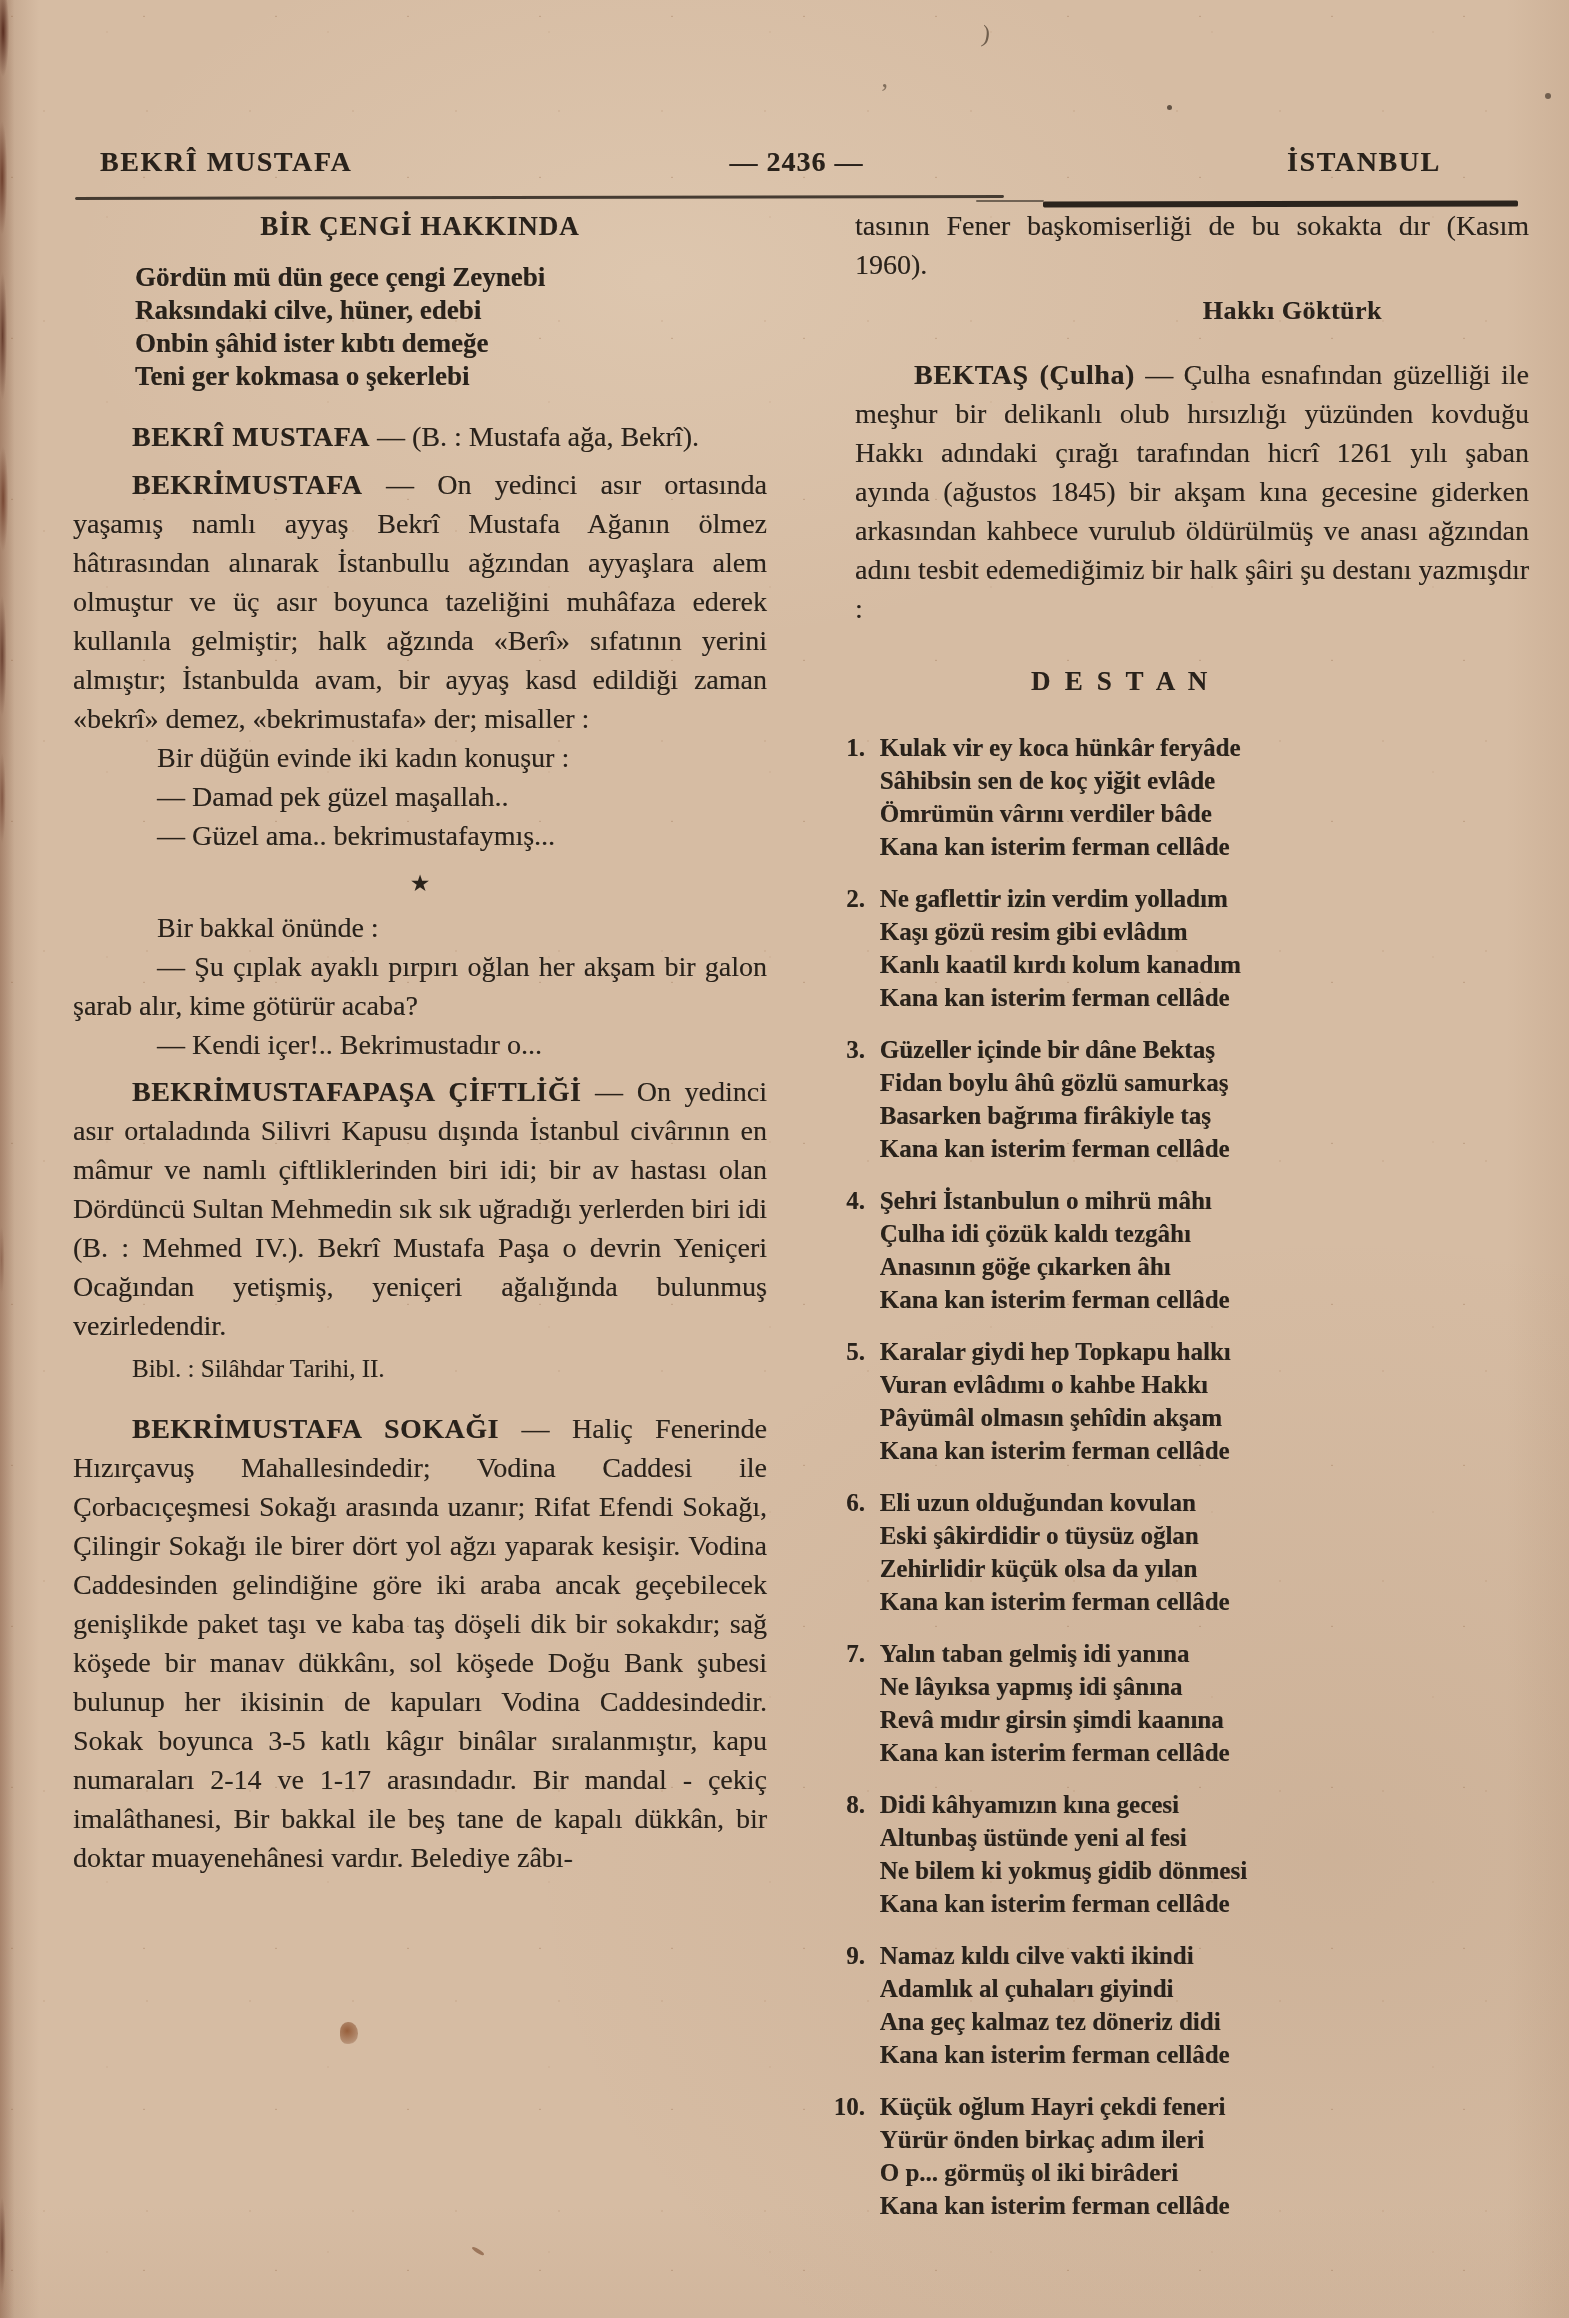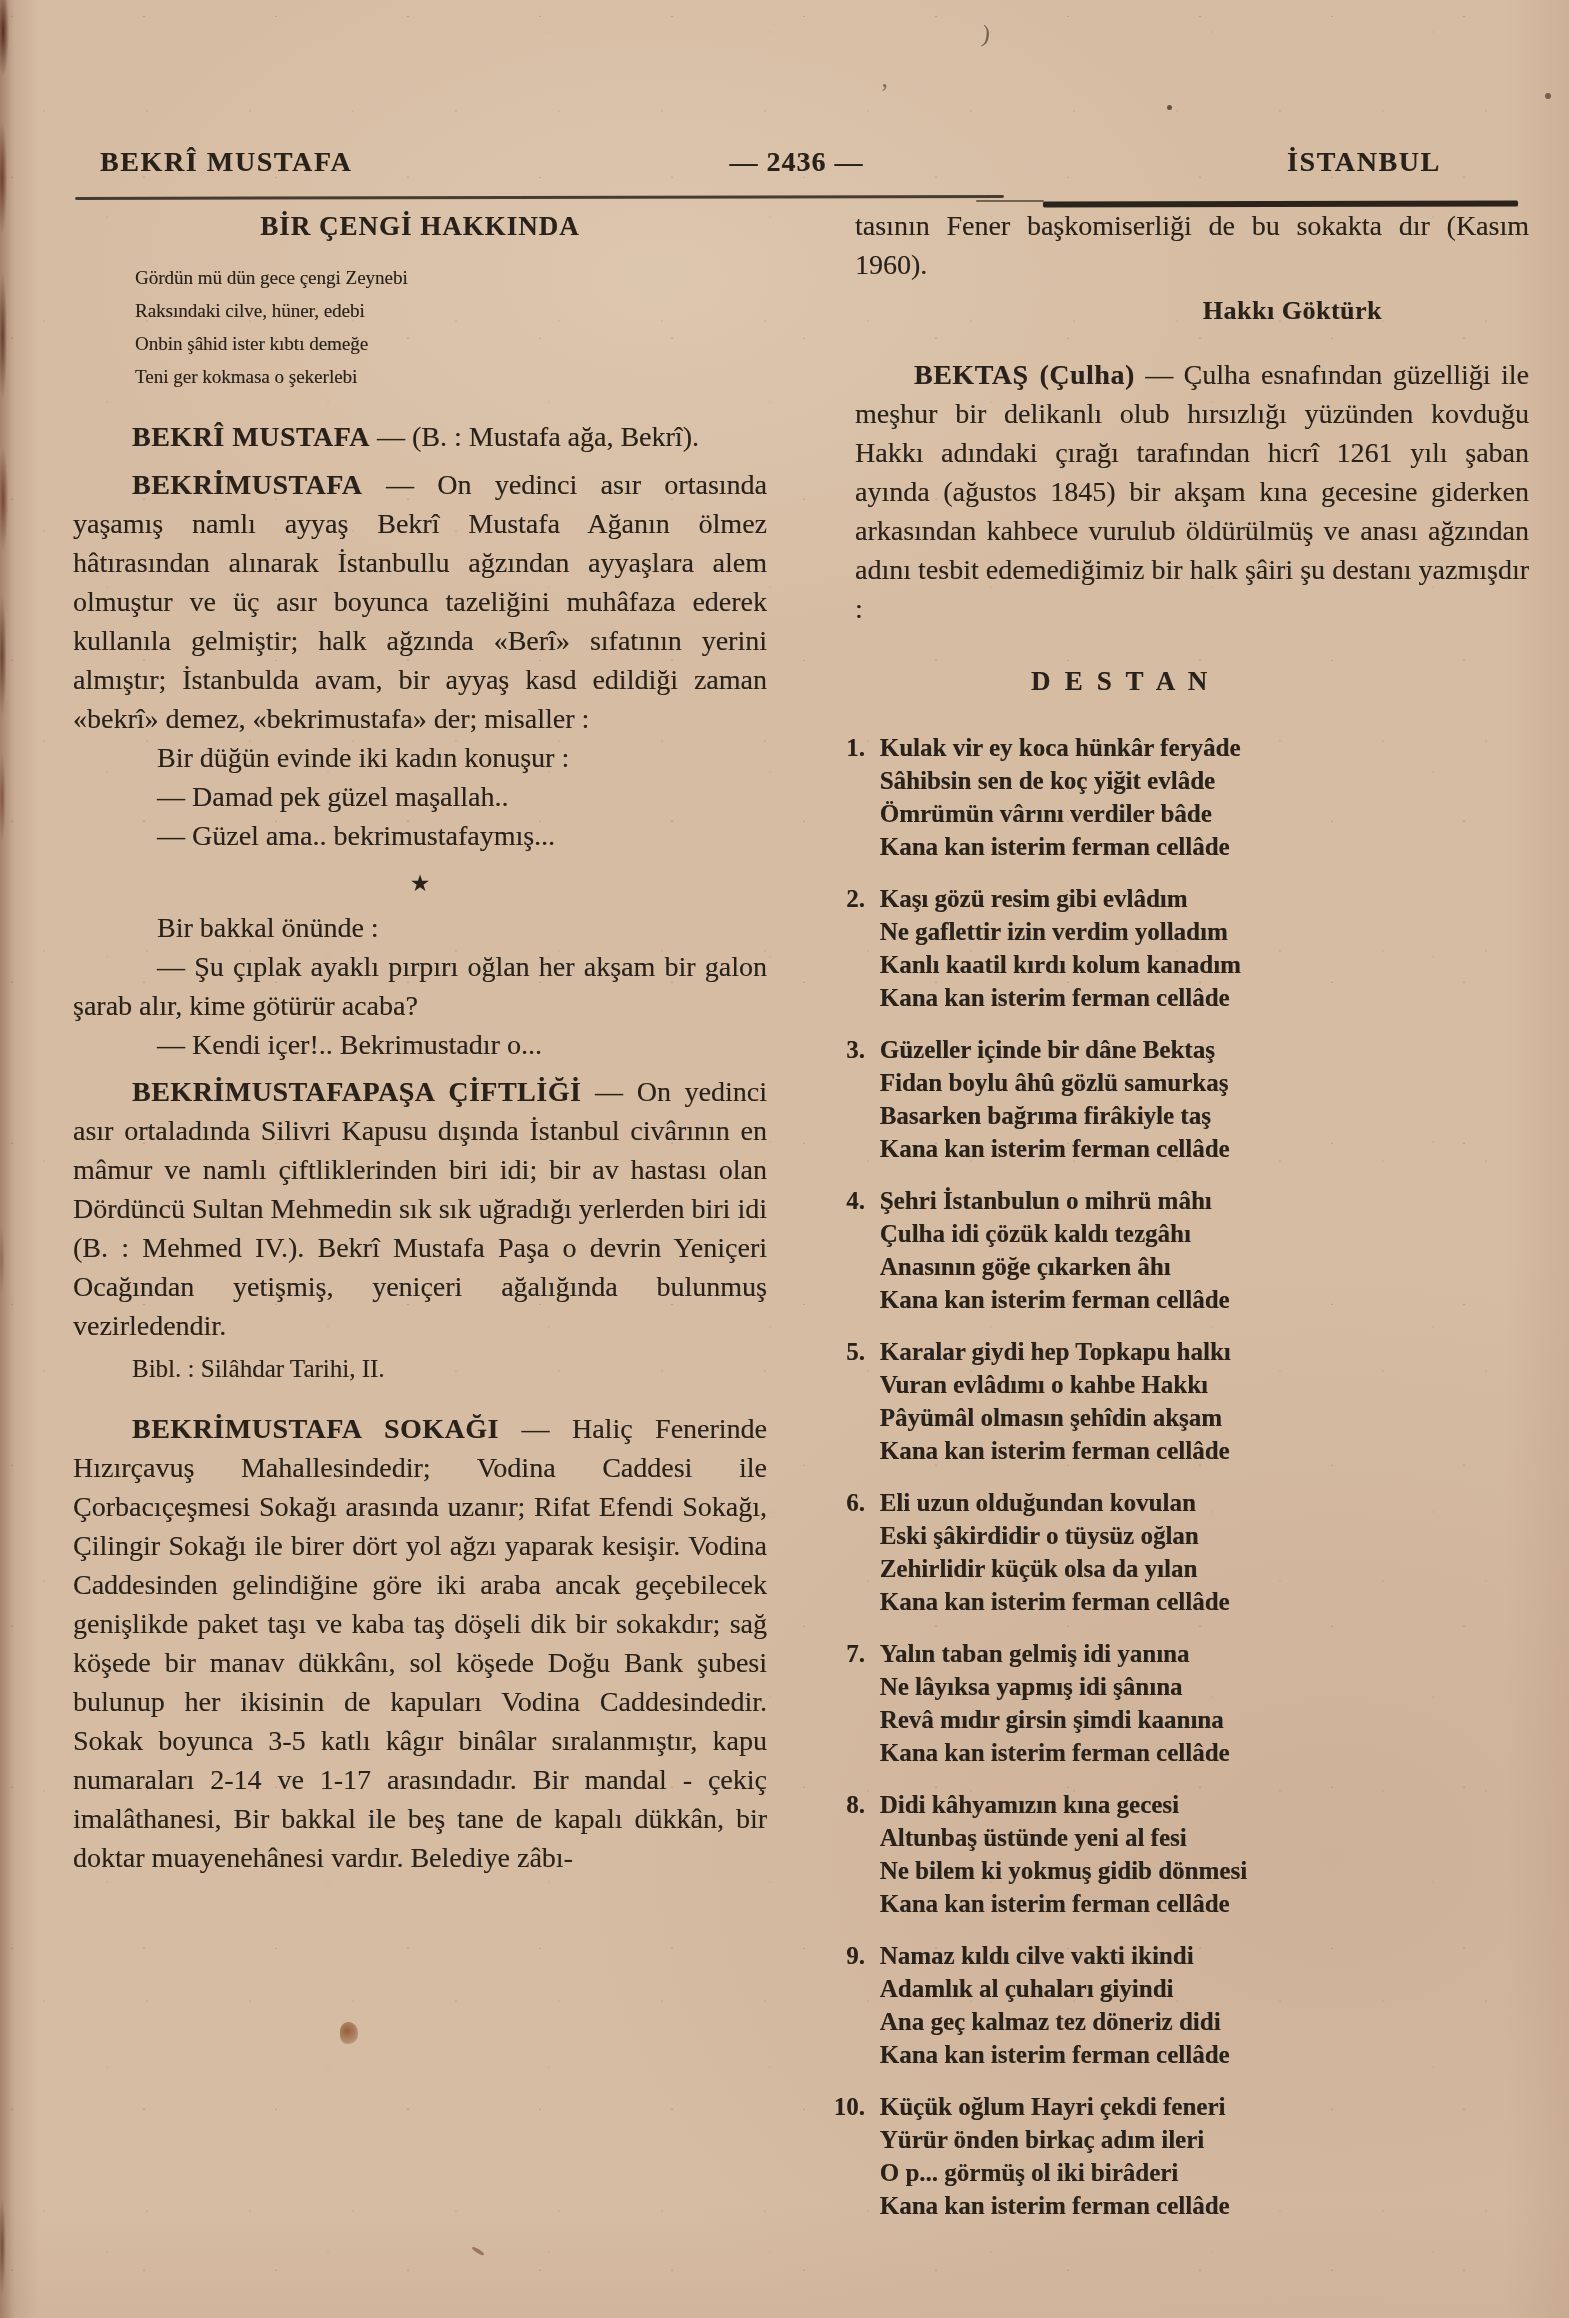--- a/index.html
+++ b/index.html
@@ -51,21 +51,21 @@
   .col-left  { left:73px;  width:694px; }
   .col-right { left:855px; width:674px; }
 
   .col p { margin:0; font-size:28px; line-height:39px;
            text-shadow:0.3px 0.4px 0.5px rgba(40,30,20,.35); }
   .entry { text-indent:59px; }
   .hw { font-weight:700; letter-spacing:0.5px; }
   .sub { text-indent:84px; }
   .cengi-title { margin:5.2px 0 0 0; font-size:27px; font-weight:700; letter-spacing:1px;
                  text-align:center; text-shadow:0.3px 0.4px 0.5px rgba(40,30,20,.4); }
-  .poem { margin:19px 0 0 62px; font-weight:400; font-size:19px; line-height:33px; text-align:left;
+  .poem { margin:19px 0 0 62px; font-weight:700; font-size:27px; line-height:33px; text-align:left;
           text-shadow:0.3px 0.4px 0.5px rgba(40,30,20,.4); }
   .poem-line { white-space:nowrap; }
   .m-entry1 { margin-top:24px !important; }
   .m-entry2 { margin-top:8.4px !important; }
   .star { margin:15.7px 0 11.5px 0; text-align:center; font-size:23px;
           font-family:"DejaVu Sans","Liberation Sans",sans-serif; }
   .bibl { margin-top:7.3px !important; font-size:25px !important; line-height:34px !important; text-indent:59px; }
   .m-sokagi { margin-top:23px !important; }
 
   .signature { margin-top:7.3px !important; font-weight:700; text-align:right; padding-right:147px;
@@ -141,22 +141,22 @@
     <div class="vlines">
       <div class="vline">Kulak vir ey koca hünkâr feryâde</div>
       <div class="vline">Sâhibsin sen de koç yiğit evlâde</div>
       <div class="vline">Ömrümün vârını verdiler bâde</div>
       <div class="vline">Kana kan isterim ferman cellâde</div>
     </div>
   </div>
   <div class="verse">
     <div class="vnum">2.</div>
     <div class="vlines">
+      <div class="vline">Ne gaflettir izin verdim yolladım</div>
       <div class="vline">Kaşı gözü resim gibi evlâdım</div>
-      <div class="vline">Ne gaflettir izin verdim yolladım</div>
       <div class="vline">Kanlı kaatil kırdı kolum kanadım</div>
       <div class="vline">Kana kan isterim ferman cellâde</div>
     </div>
   </div>
   <div class="verse">
     <div class="vnum">3.</div>
     <div class="vlines">
       <div class="vline">Güzeller içinde bir dâne Bektaş</div>
       <div class="vline">Fidan boylu âhû gözlü samurkaş</div>
       <div class="vline">Basarken bağrıma firâkiyle taş</div>

